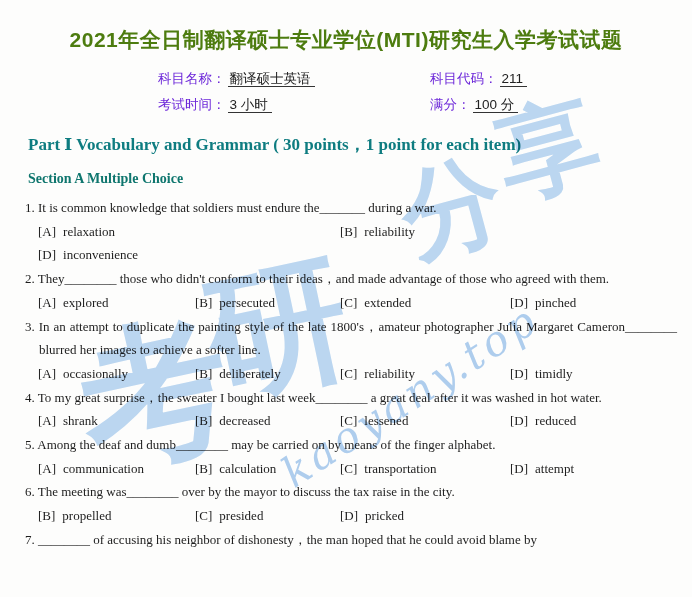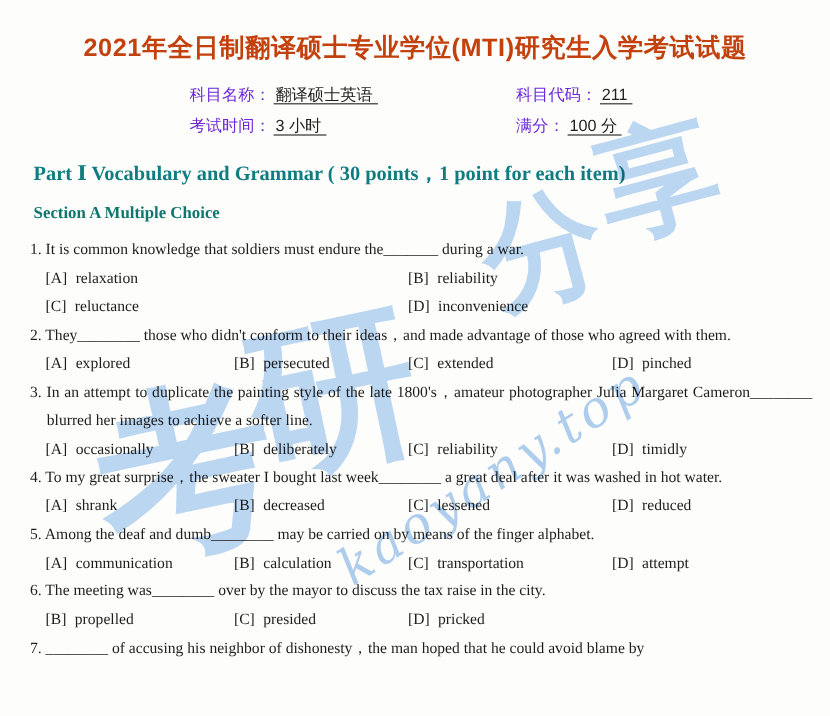--- a/index.html
+++ b/index.html
@@ -7,21 +7,21 @@
     position:relative;width:692px;height:597px;margin:0 auto;
     background:#fdfdfc;overflow:hidden;
     color:#1d1d1d;
     font-family:"Liberation Serif","DejaVu Serif",serif;
   }
   .content{position:relative;z-index:1;}
   
   .exam-title{
     position:absolute;top:26px;left:0;width:100%;
     text-align:center;font-size:21px;font-weight:bold;
-    color:#c2410c;letter-spacing:.5px;
+    color:#4d7c0f;letter-spacing:.5px;
     font-family:"Liberation Sans","DejaVu Sans",sans-serif;
   }
   .fields{
     position:absolute;top:68px;left:158px;
     display:grid;grid-template-columns:272px auto;
     row-gap:5px;font-size:13.5px;line-height:21px;
     font-family:"Liberation Sans","DejaVu Sans",sans-serif;
   }
   .field-label{font-weight:normal;color:#6d28d9;}
   .field-value{
@@ -105,21 +105,20 @@
     <div class="part-heading">Part Ⅰ Vocabulary and Grammar ( 30 points，1 point for each item)</div>
     <div class="section-heading">Section A Multiple Choice</div>
 
     <div class="questions">
 
       <div class="question">
         <p class="qtext"><span class="qnum">1.</span> <span>It is common knowledge that soldiers must endure the_______ during a war.</span></p>
         <div class="opts cols2">
           <div><span class="okey">[A]</span><span>relaxation</span></div>
           <div><span class="okey">[B]</span><span>reliability</span></div>
-          <div><span class="okey">[C]</span><span>reluctance</span></div>
           <div><span class="okey">[D]</span><span>inconvenience</span></div>
         </div>
       </div>
 
       <div class="question">
         <p class="qtext"><span class="qnum">2.</span> <span>They________ those who didn't conform to their ideas，and made advantage of those who agreed with them.</span></p>
         <div class="opts cols4">
           <div><span class="okey">[A]</span><span>explored</span></div>
           <div><span class="okey">[B]</span><span>persecuted</span></div>
           <div><span class="okey">[C]</span><span>extended</span></div>

